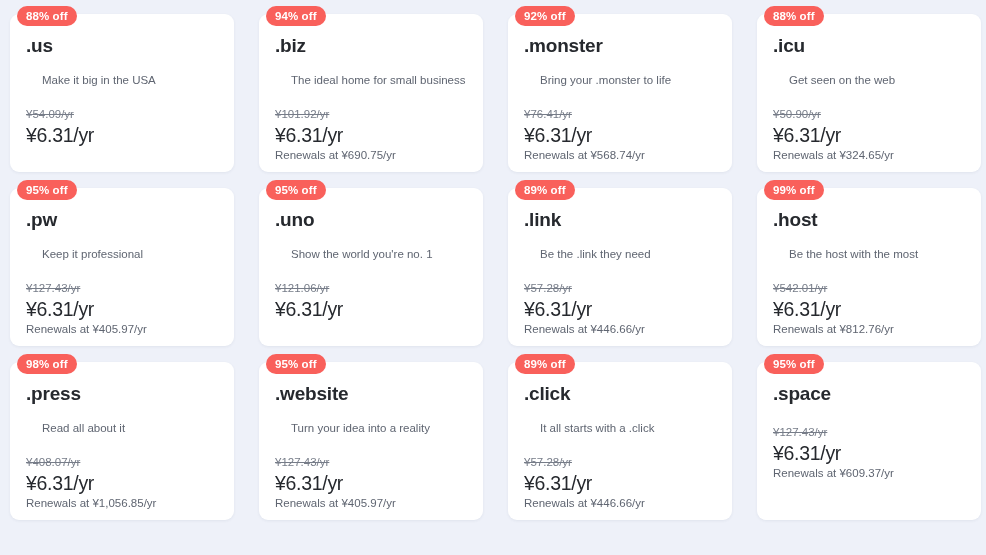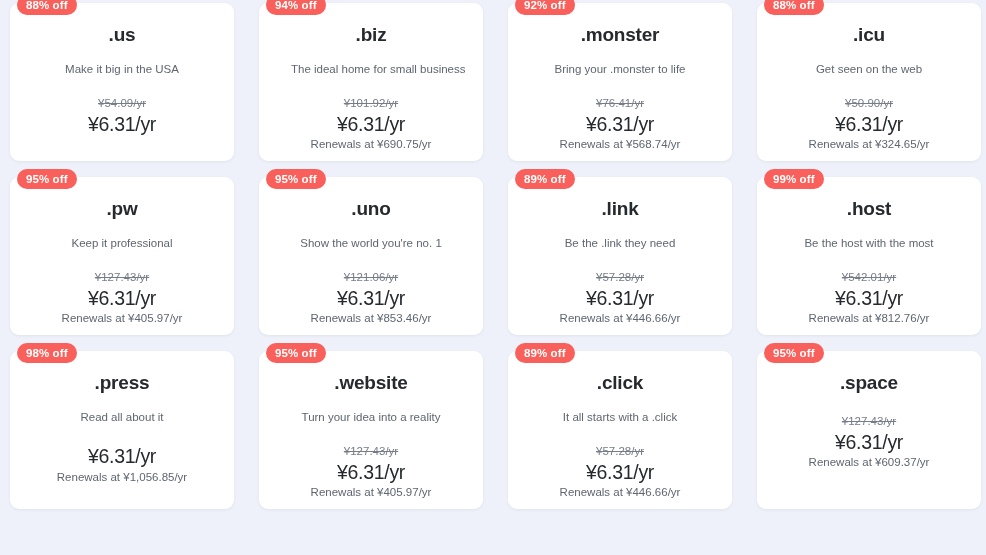--- a/index.html
+++ b/index.html
@@ -10,22 +10,21 @@
     height: 555px;
     background: #eef1f9;
     font-family: "Liberation Sans", sans-serif;
     overflow: hidden;
   }
   #tld-grid {
     display: grid;
     grid-template-columns: repeat(4, 224px);
     column-gap: 25px;
     row-gap: 16px;
-    padding: 3px 0 0 10px;
-    text-align: center;
+    padding: 14px 0 0 10px;
   }
   .tld-card {
     position: relative;
     background: #ffffff;
     border-radius: 9px;
     height: 158px;
     padding: 22px 16px 14px 16px;
     box-shadow: 0 1px 3px rgba(40, 50, 80, 0.07);
   }
   .discount-badge {
@@ -138,21 +137,20 @@
     </div>
   </div>
 
   <div class="tld-card">
     <div class="discount-badge">95% off</div>
     <div class="tld-name">.uno</div>
     <div class="tld-tagline">Show the world you're no. 1</div>
     <div class="price-block">
       <div class="old-price">¥121.06/yr</div>
       <div class="sale-price">¥6.31/yr</div>
-      <div class="renewal-price">Renewals at ¥853.46/yr</div>
     </div>
   </div>
 
   <div class="tld-card">
     <div class="discount-badge">89% off</div>
     <div class="tld-name">.link</div>
     <div class="tld-tagline">Be the .link they need</div>
     <div class="price-block">
       <div class="old-price">¥57.28/yr</div>
       <div class="sale-price">¥6.31/yr</div>
@@ -169,20 +167,21 @@
       <div class="sale-price">¥6.31/yr</div>
       <div class="renewal-price">Renewals at ¥812.76/yr</div>
     </div>
   </div>
 
   <div class="tld-card">
     <div class="discount-badge">98% off</div>
     <div class="tld-name">.press</div>
     <div class="tld-tagline">Read all about it</div>
     <div class="price-block">
+      <div class="old-price">¥408.07/yr</div>
       <div class="sale-price">¥6.31/yr</div>
       <div class="renewal-price">Renewals at ¥1,056.85/yr</div>
     </div>
   </div>
 
   <div class="tld-card">
     <div class="discount-badge">95% off</div>
     <div class="tld-name">.website</div>
     <div class="tld-tagline">Turn your idea into a reality</div>
     <div class="price-block">

